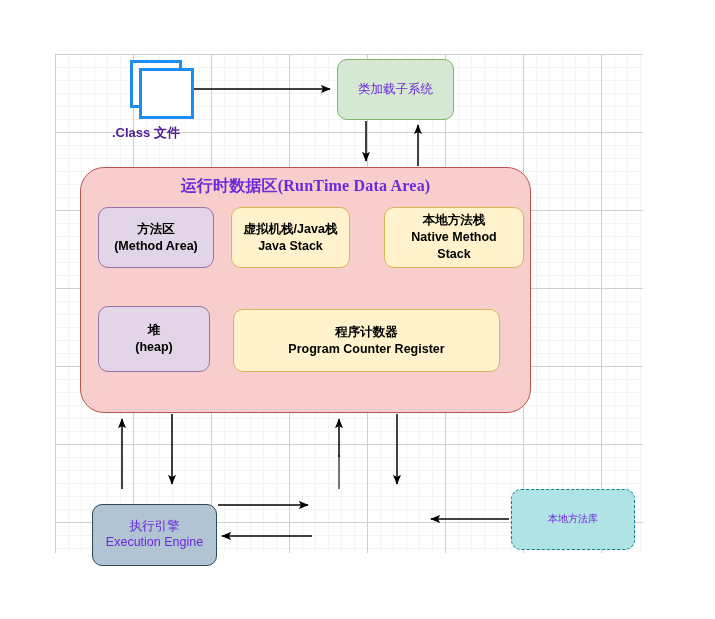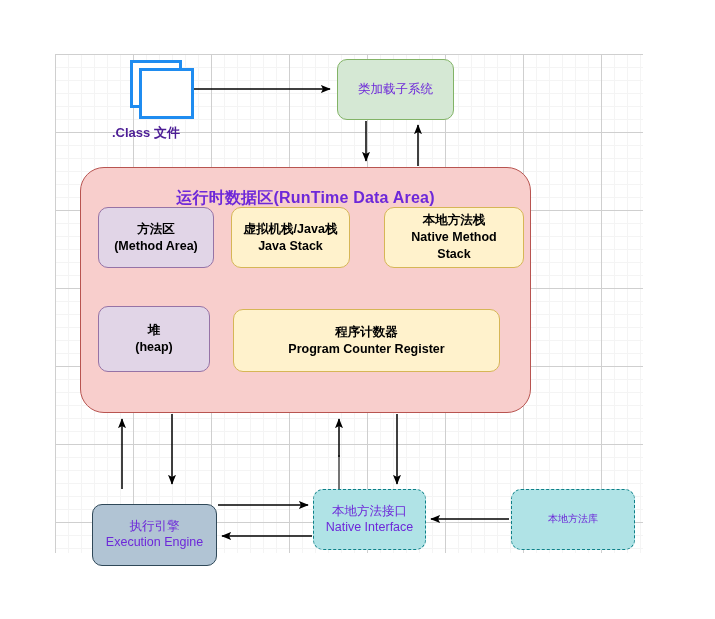--- a/index.html
+++ b/index.html
@@ -52,24 +52,25 @@
   
   #rt-area {
     left: 80px; top: 167px;
     width: 451px; height: 246px;
     background: #f8cecc;
     border: 1px solid #b85450;
     border-radius: 24px;
     justify-content: flex-start;
   }
   #rt-title {
-    margin-top: 20px;
+    margin-top: 8px;
     font-size: 16px;
     font-weight: bold;
     letter-spacing: 0.2px;
+    font-family: Liberation Serif, serif;
   }
 
   
   .sub {
     position: absolute;
     box-sizing: border-box;
     display: flex;
     flex-direction: column;
     align-items: center;
     justify-content: center;
@@ -243,22 +244,18 @@
   <div class="sub yellow" id="box-pc">
     <span class="line">程序计数器</span>
     <span class="line">Program Counter Register</span>
   </div>
 
   <div class="node" id="box-engine">
     <span class="line">执行引擎</span>
     <span class="line">Execution Engine</span>
   </div>
 
-  <div class="node" id="box-native-if">
-    <span class="line">本地方法接口</span>
-    <span class="line">Native Interface</span>
-  </div>
 
   <div class="node" id="box-native-lib">
     <span class="line">本地方法库</span>
   </div>
 
 </div>
 
 </body></html>

